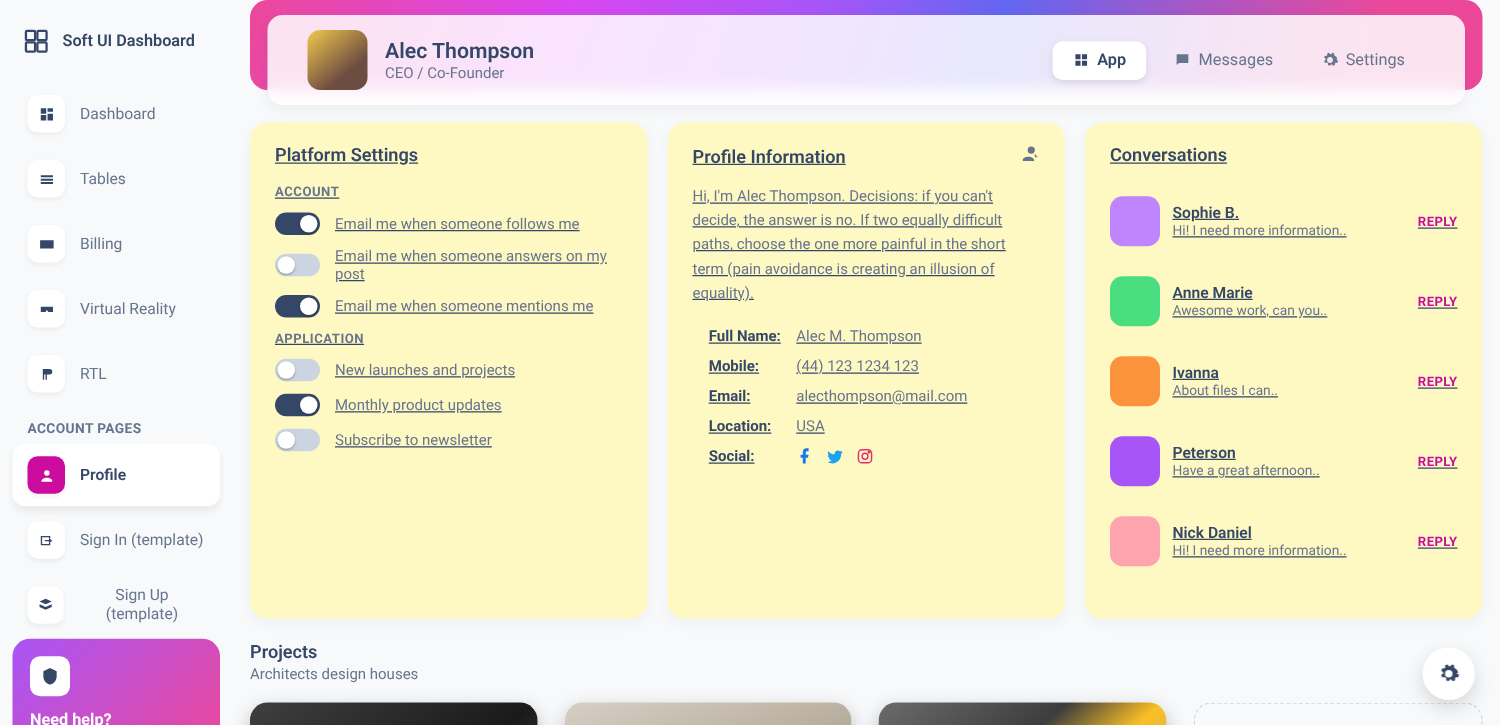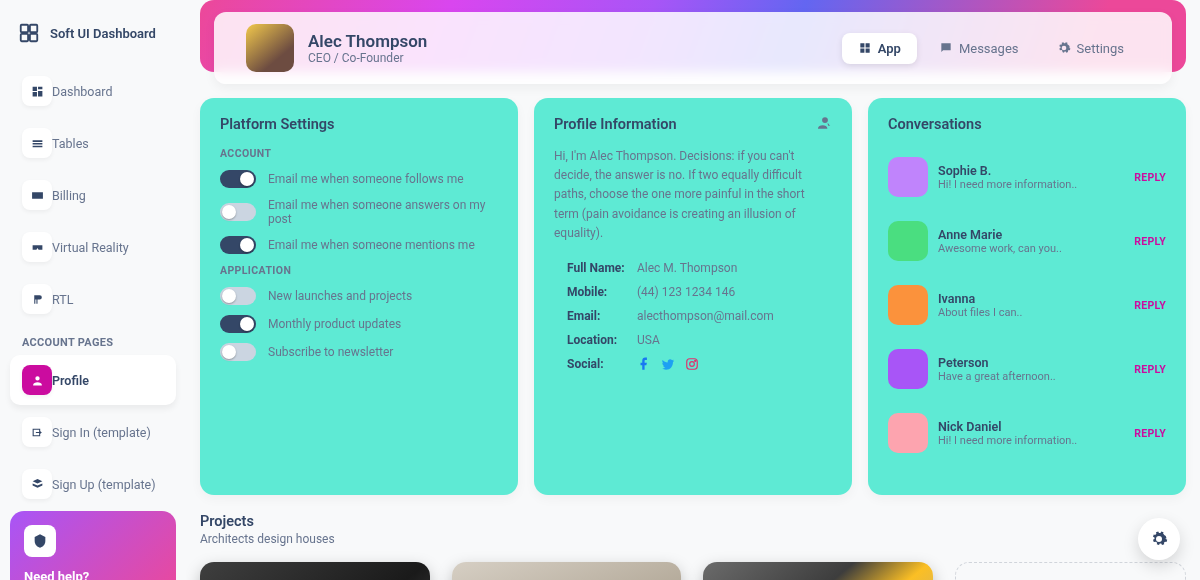--- a/index.html
+++ b/index.html
@@ -18,21 +18,21 @@
   flex-shrink: 0;
   background: #f8f9fa;
   padding: 18px 10px;
   display: flex;
   flex-direction: column;
 }
 .brand { display: flex; align-items: center; gap: 10px; padding: 4px 8px; margin-bottom: 18px; }
 .brand-icon { width: 22px; height: 22px; }
 .brand-text { font-size: 13px; font-weight: 600; color: #344767; }
 .nav-item {
-  display: flex; align-items: center; 
+  display: flex; align-items: center; gap: 12px;
   padding: 10px 12px; border-radius: 10px;
   font-size: 12.5px; color: #67748e; cursor: pointer;
   margin-bottom: 2px;
   text-align: center;
 }
 .nav-item.active { background: #fff; box-shadow: 0 4px 6px rgba(0,0,0,.06); color: #344767; font-weight: 600; }
 .nav-icon {
   width: 30px; height: 30px; border-radius: 8px; background: #fff;
   display: flex; align-items: center; justify-content: center;
   box-shadow: 0 2px 4px rgba(0,0,0,.05);
@@ -71,22 +71,22 @@
 .tabs { margin-left:auto; display:flex; gap:6px; }
 .tab {
   display:flex; align-items:center; gap:6px; padding:8px 16px; border-radius:8px;
   font-size:13px; color:#67748e; cursor:pointer;
 }
 .tab.active { background:#fff; box-shadow:0 2px 6px rgba(0,0,0,.1); color:#344767; font-weight:600; }
 .cards-row {
   display:flex; gap:16px; margin: 26px 14px 0; align-items:stretch;
 }
 .card {
-  background:#5eead4; border-radius:14px; padding:18px 20px;
-  box-shadow:0 4px 12px rgba(0,0,0,.04); flex:1;
+  background:#fef9c3; border-radius:14px; padding:18px 20px;
+  box-shadow:0 4px 12px rgba(0,0,0,.04); flex:1;text-decoration:underline;
 }
 .card-title { font-size:14.5px; font-weight:600; color:#344767; margin-bottom:14px; display:flex; justify-content:space-between; align-items:center;}
 .subheading { font-size:10.5px; font-weight:700; color:#67748e; letter-spacing:.4px; margin:8px 0; }
 .toggle-row { display:flex; align-items:center; gap:12px; margin:10px 0; }
 .switch {
   width:36px; height:18px; border-radius:10px; background:#cbd5e1; position:relative; flex-shrink:0; cursor:pointer;
 }
 .switch::after { content:""; position:absolute; width:14px; height:14px; border-radius:50%; background:#fff; top:2px; left:2px; transition:.2s; box-shadow:0 1px 2px rgba(0,0,0,.3); }
 .switch.on { background:#344767; }
 .switch.on::after { left:20px; }
@@ -292,21 +292,21 @@
               </svg>
           </span>
         </div>
         <div class="bio">Hi, I'm Alec Thompson. Decisions: if you can't decide, the answer is no. If two equally difficult paths, choose the one more painful in the short term (pain avoidance is creating an illusion of equality).</div>
         <div class="info-row">
             <span class="info-label">Full Name:</span>
             <span class="info-val">Alec M. Thompson</span>
           </div>
         <div class="info-row">
             <span class="info-label">Mobile:</span>
-            <span class="info-val">(44) 123 1234 146</span>
+            <span class="info-val">(44) 123 1234 123</span>
           </div>
         <div class="info-row">
             <span class="info-label">Email:</span>
             <span class="info-val">alecthompson@mail.com</span>
           </div>
         <div class="info-row">
             <span class="info-label">Location:</span>
             <span class="info-val">USA</span>
           </div>
         <div class="info-row">

